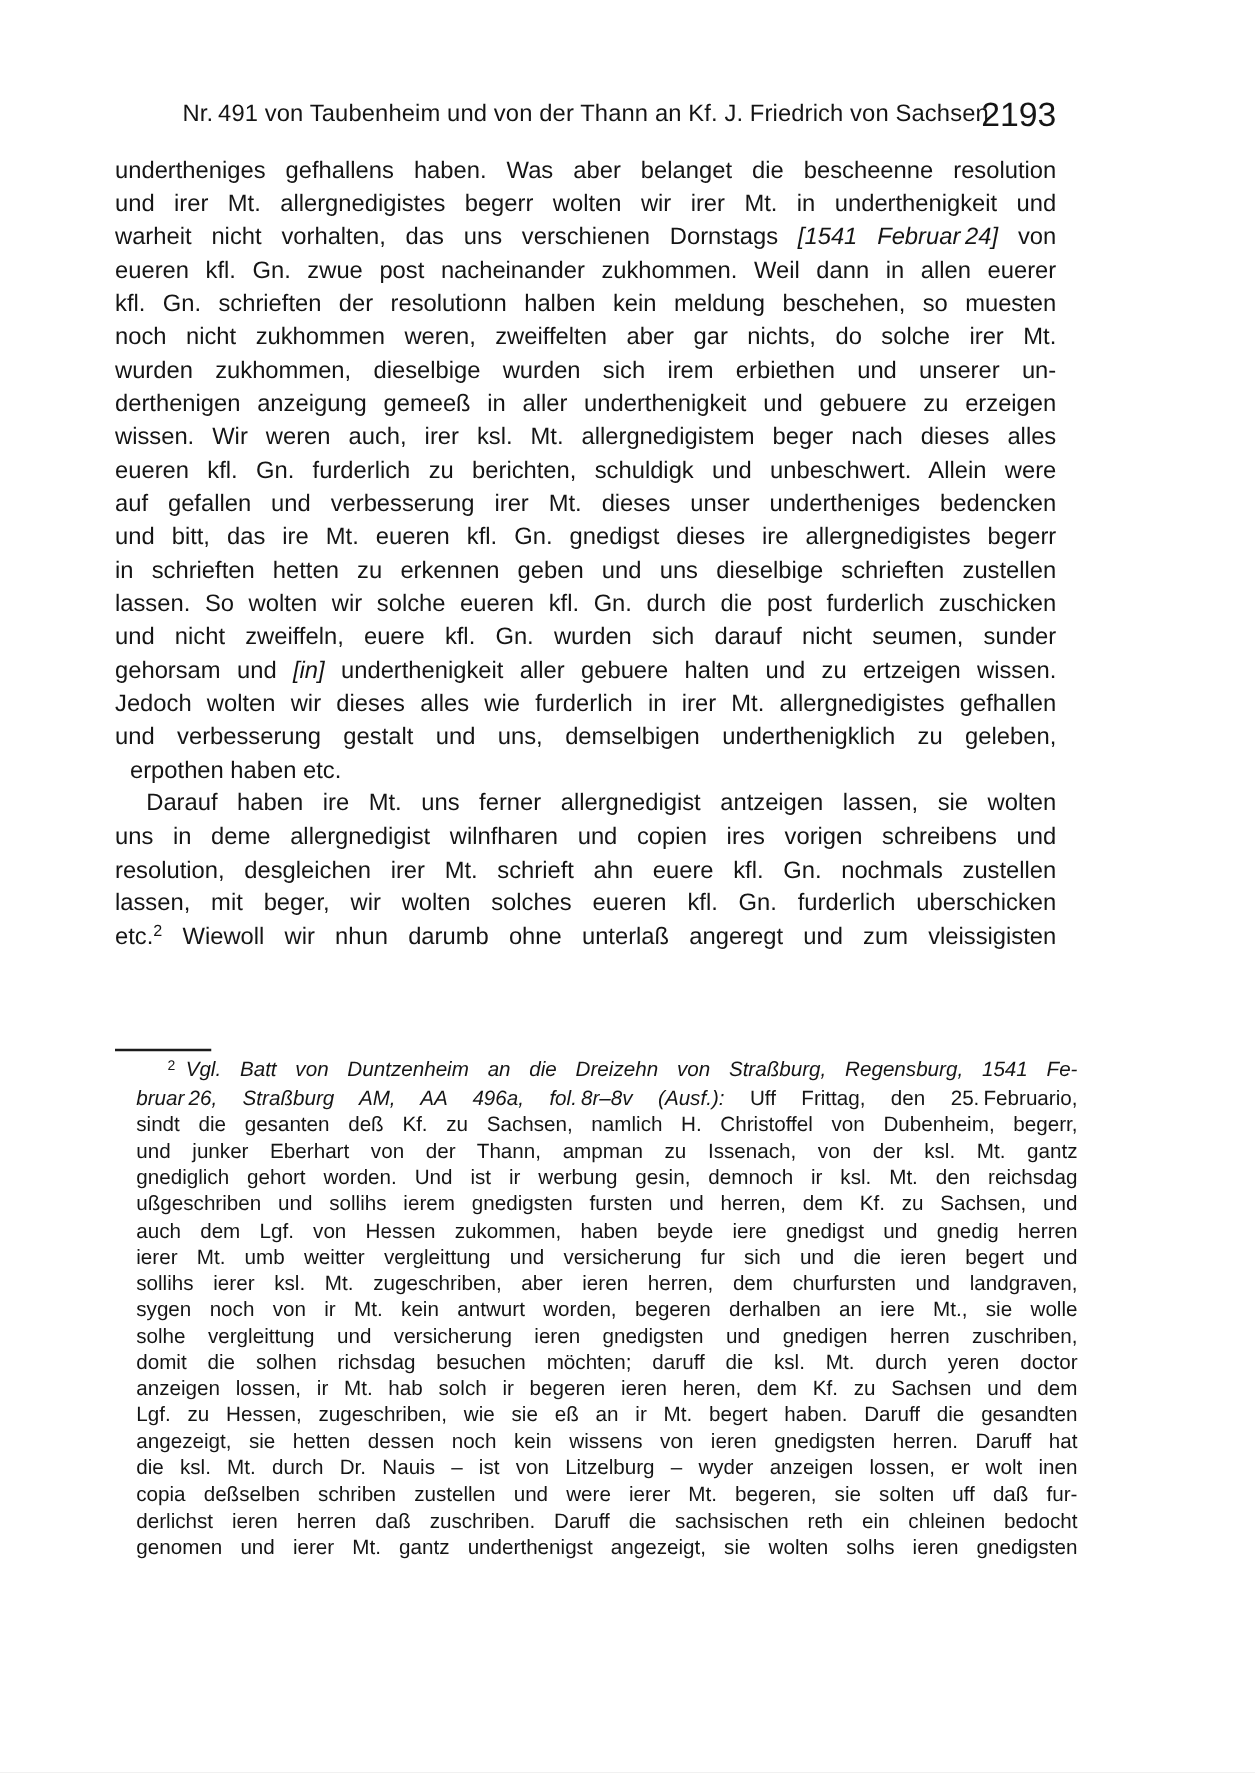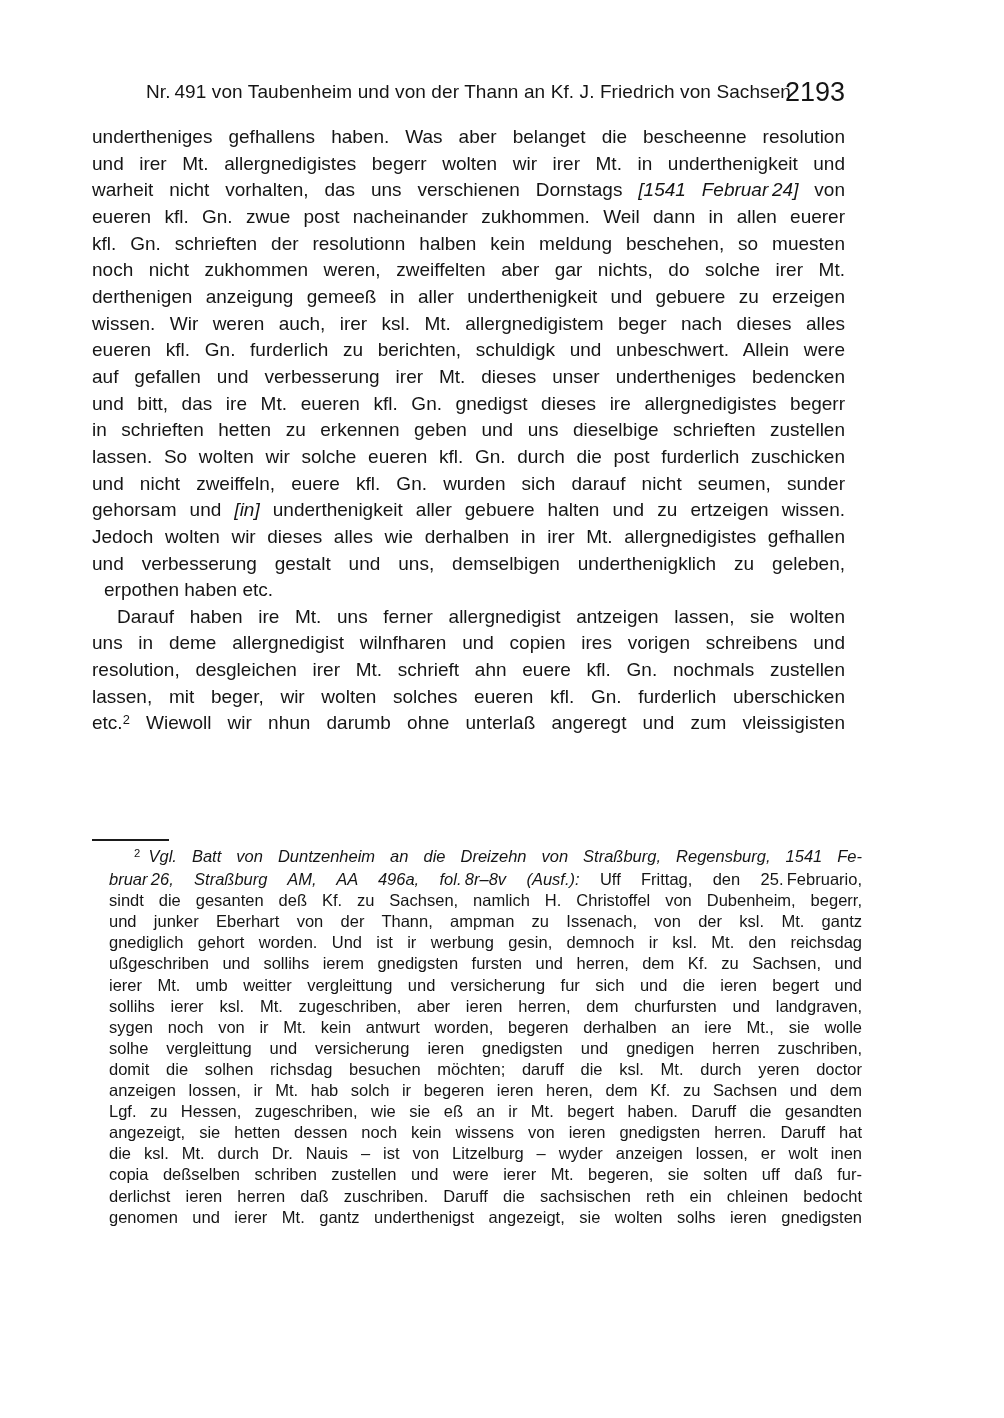--- a/index.html
+++ b/index.html
@@ -88,30 +88,31 @@
   </div>
 
   <div class="body-text">
     <div>
         <div class="line"><span>undertheniges gefhallens haben. Was aber belanget die bescheenne resolution</span></div>
         <div class="line"><span>und irer Mt. allergnedigistes begerr wolten wir irer Mt. in underthenigkeit und</span></div>
         <div class="line"><span>warheit nicht vorhalten, das uns verschienen Dornstags </span><span class="it">[1541 Februar 24]</span><span> von</span></div>
         <div class="line"><span>eueren kfl. Gn. zwue post nacheinander zukhommen. Weil dann in allen euerer</span></div>
         <div class="line"><span>kfl. Gn. schrieften der resolutionn halben kein meldung beschehen, so muesten</span></div>
         <div class="line"><span>noch nicht zukhommen weren, zweiffelten aber gar nichts, do solche irer Mt.</span></div>
+        <div class="line"><span>wurden zukhommen, dieselbige wurden sich irem erbiethen und unserer un-</span></div>
         <div class="line"><span>derthenigen anzeigung gemeeß in aller underthenigkeit und gebuere zu erzeigen</span></div>
         <div class="line"><span>wissen. Wir weren auch, irer ksl. Mt. allergnedigistem beger nach dieses alles</span></div>
         <div class="line"><span>eueren kfl. Gn. furderlich zu berichten, schuldigk und unbeschwert. Allein were</span></div>
         <div class="line"><span>auf gefallen und verbesserung irer Mt. dieses unser undertheniges bedencken</span></div>
         <div class="line"><span>und bitt, das ire Mt. eueren kfl. Gn. gnedigst dieses ire allergnedigistes begerr</span></div>
         <div class="line"><span>in schrieften hetten zu erkennen geben und uns dieselbige schrieften zustellen</span></div>
         <div class="line"><span>lassen. So wolten wir solche eueren kfl. Gn. durch die post furderlich zuschicken</span></div>
         <div class="line"><span>und nicht zweiffeln, euere kfl. Gn. wurden sich darauf nicht seumen, sunder</span></div>
         <div class="line"><span>gehorsam und </span><span class="it">[in]</span><span> underthenigkeit aller gebuere halten und zu ertzeigen wissen.</span></div>
-        <div class="line"><span>Jedoch wolten wir dieses alles wie derhalben in irer Mt. allergnedigistes gefhallen</span></div>
+        <div class="line"><span>Jedoch wolten wir dieses alles wie furderlich in irer Mt. allergnedigistes gefhallen</span></div>
         <div class="line"><span>und verbesserung gestalt und uns, demselbigen underthenigklich zu geleben,</span></div>
         <div class="line no-justify"><span>erpothen haben etc.</span></div>
       </div>
     <div>
         <div class="line indent"><span>Darauf haben ire Mt. uns ferner allergnedigist antzeigen lassen, sie wolten</span></div>
         <div class="line"><span>uns in deme allergnedigist wilnfharen und copien ires vorigen schreibens und</span></div>
         <div class="line"><span>resolution, desgleichen irer Mt. schrieft ahn euere kfl. Gn. nochmals zustellen</span></div>
         <div class="line"><span>lassen, mit beger, wir wolten solches eueren kfl. Gn. furderlich uberschicken</span></div>
         <div class="line"><span>etc.</span><span class="sup">2</span><span> Wiewoll wir nhun darumb ohne unterlaß angeregt und zum vleissigisten</span></div>
       </div>
@@ -119,20 +120,21 @@
 
   <div class="footnote-rule"></div>
 
   <div class="footnote-text">
       <div class="line indent"><span class="sup">2</span><span> </span><span class="it">Vgl. Batt von Duntzenheim an die Dreizehn von Straßburg, Regensburg, 1541 Fe-</span></div>
       <div class="line"><span class="it">bruar 26, Straßburg AM, AA 496a, fol. 8r–8v (Ausf.):</span><span> Uff Frittag, den 25. Februario,</span></div>
       <div class="line"><span>sindt die gesanten deß Kf. zu Sachsen, namlich H. Christoffel von Dubenheim, begerr,</span></div>
       <div class="line"><span>und junker Eberhart von der Thann, ampman zu Issenach, von der ksl. Mt. gantz</span></div>
       <div class="line"><span>gnediglich gehort worden. Und ist ir werbung gesin, demnoch ir ksl. Mt. den reichsdag</span></div>
       <div class="line"><span>ußgeschriben und sollihs ierem gnedigsten fursten und herren, dem Kf. zu Sachsen, und</span></div>
+      <div class="line"><span>auch dem Lgf. von Hessen zukommen, haben beyde iere gnedigst und gnedig herren</span></div>
       <div class="line"><span>ierer Mt. umb weitter vergleittung und versicherung fur sich und die ieren begert und</span></div>
       <div class="line"><span>sollihs ierer ksl. Mt. zugeschriben, aber ieren herren, dem churfursten und landgraven,</span></div>
       <div class="line"><span>sygen noch von ir Mt. kein antwurt worden, begeren derhalben an iere Mt., sie wolle</span></div>
       <div class="line"><span>solhe vergleittung und versicherung ieren gnedigsten und gnedigen herren zuschriben,</span></div>
       <div class="line"><span>domit die solhen richsdag besuchen möchten; daruff die ksl. Mt. durch yeren doctor</span></div>
       <div class="line"><span>anzeigen lossen, ir Mt. hab solch ir begeren ieren heren, dem Kf. zu Sachsen und dem</span></div>
       <div class="line"><span>Lgf. zu Hessen, zugeschriben, wie sie eß an ir Mt. begert haben. Daruff die gesandten</span></div>
       <div class="line"><span>angezeigt, sie hetten dessen noch kein wissens von ieren gnedigsten herren. Daruff hat</span></div>
       <div class="line"><span>die ksl. Mt. durch Dr. Nauis – ist von Litzelburg – wyder anzeigen lossen, er wolt inen</span></div>
       <div class="line"><span>copia deßselben schriben zustellen und were ierer Mt. begeren, sie solten uff daß fur-</span></div>

